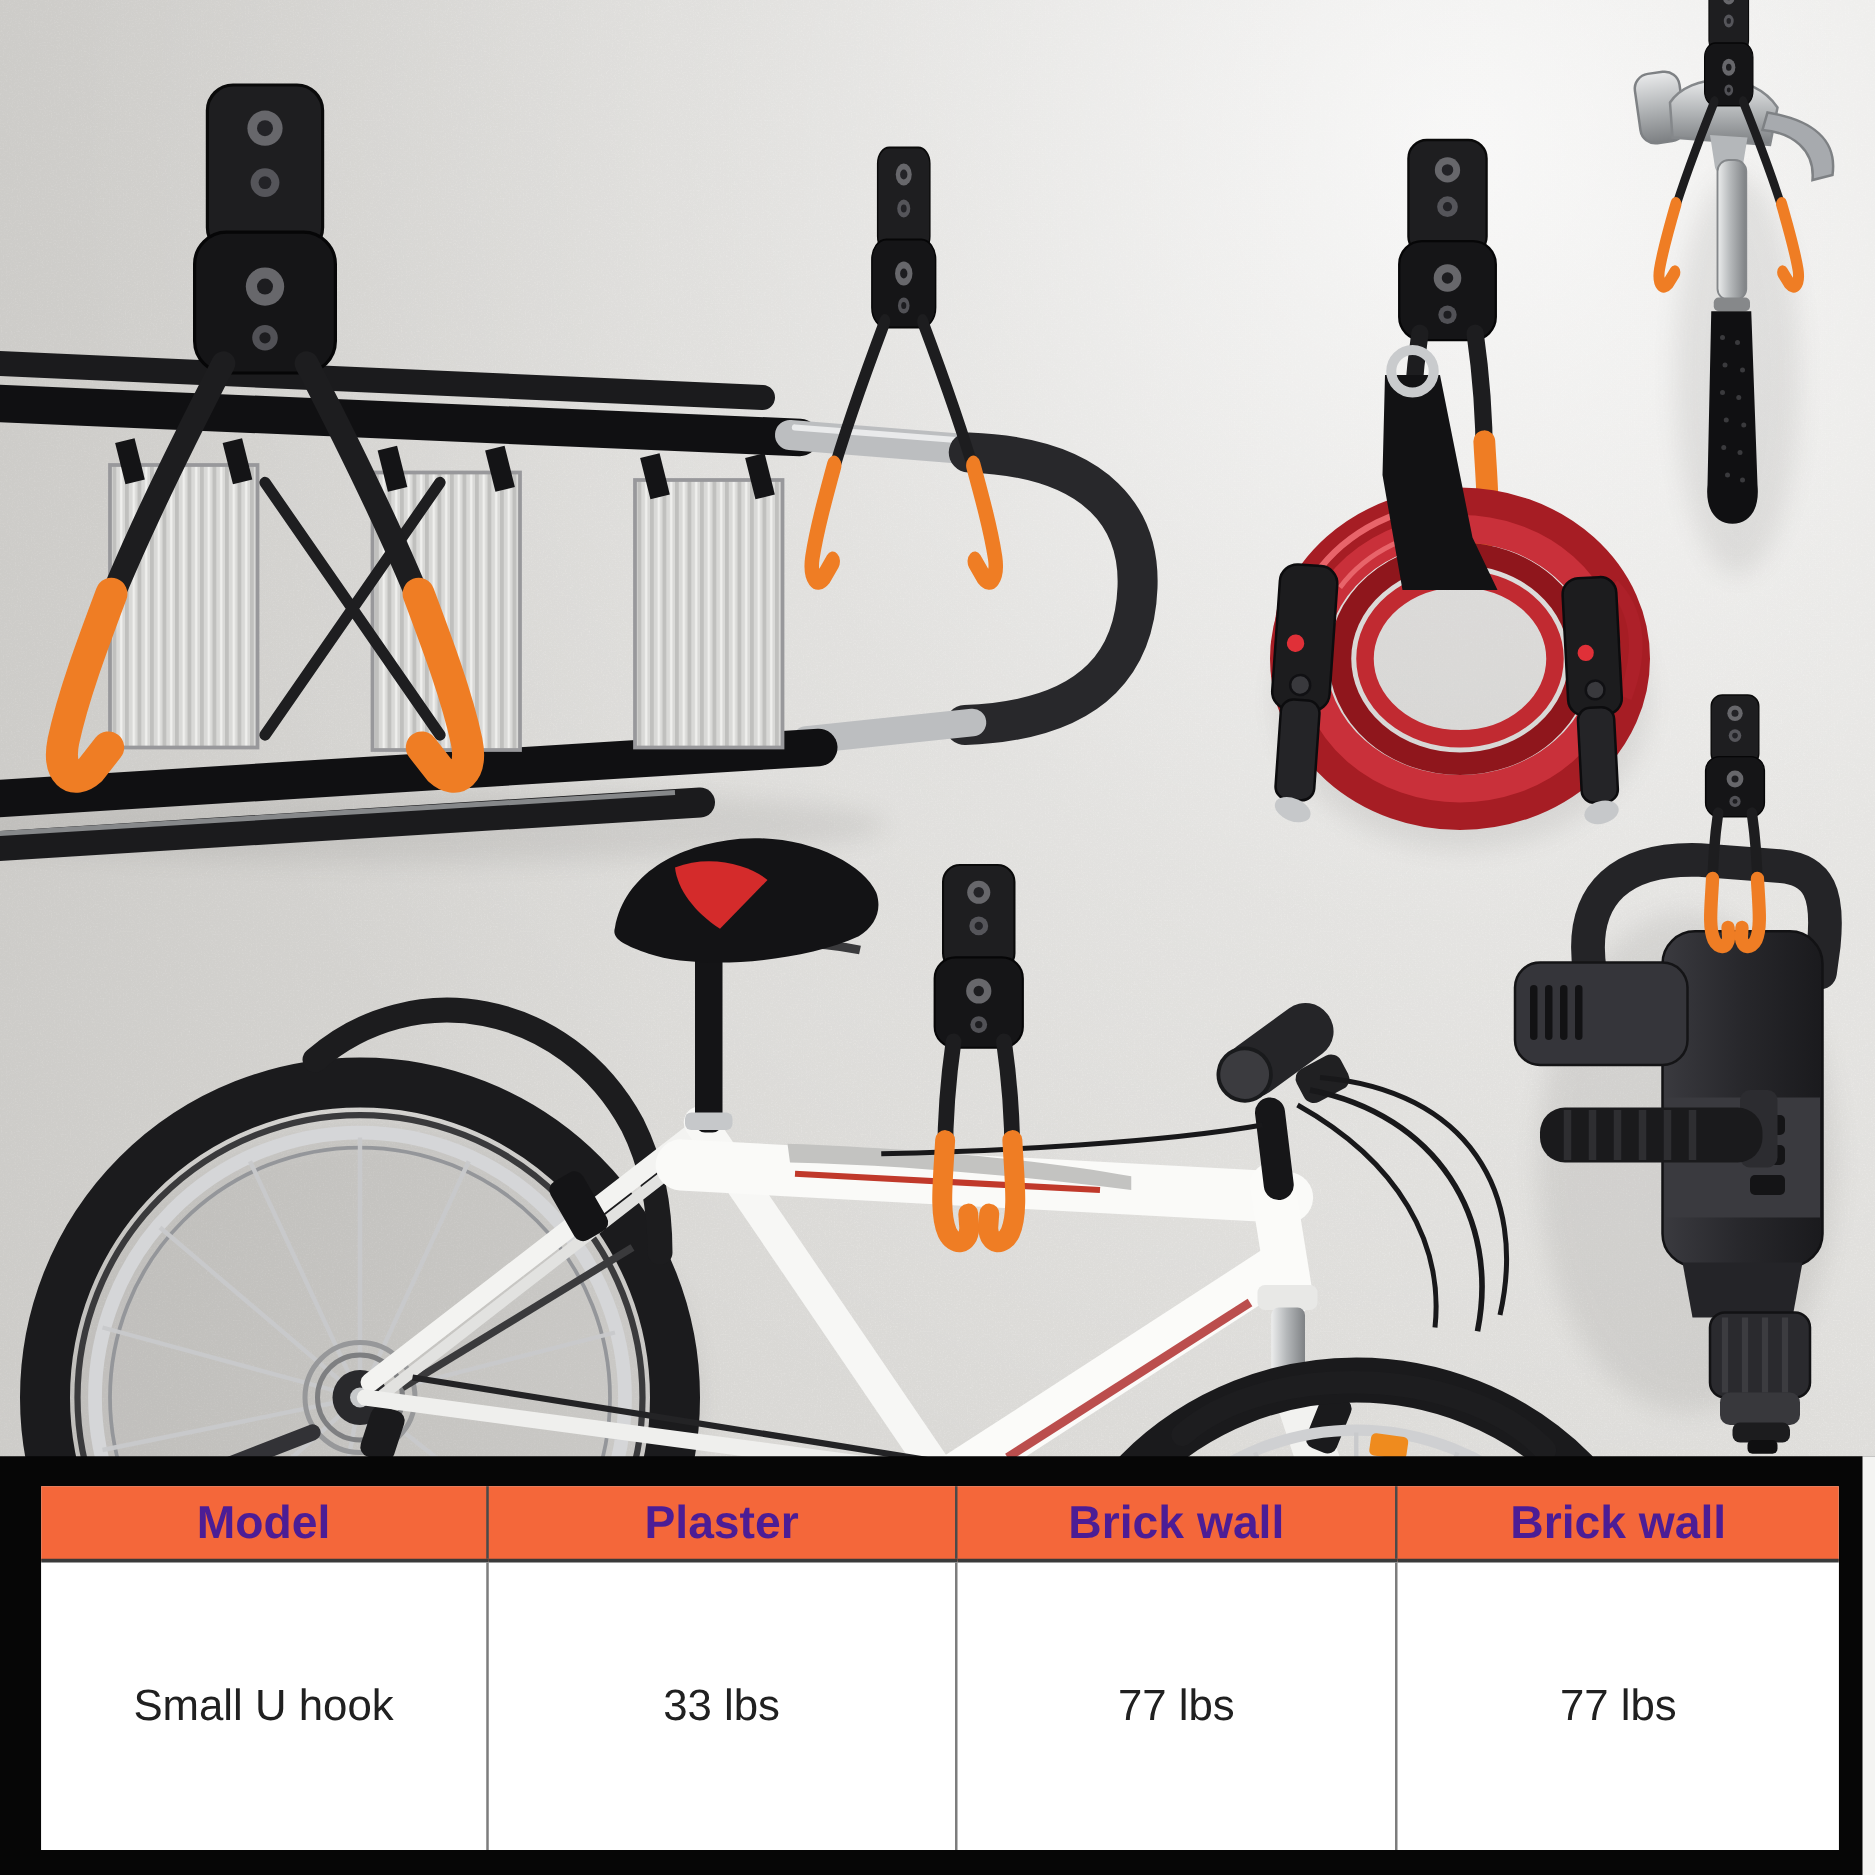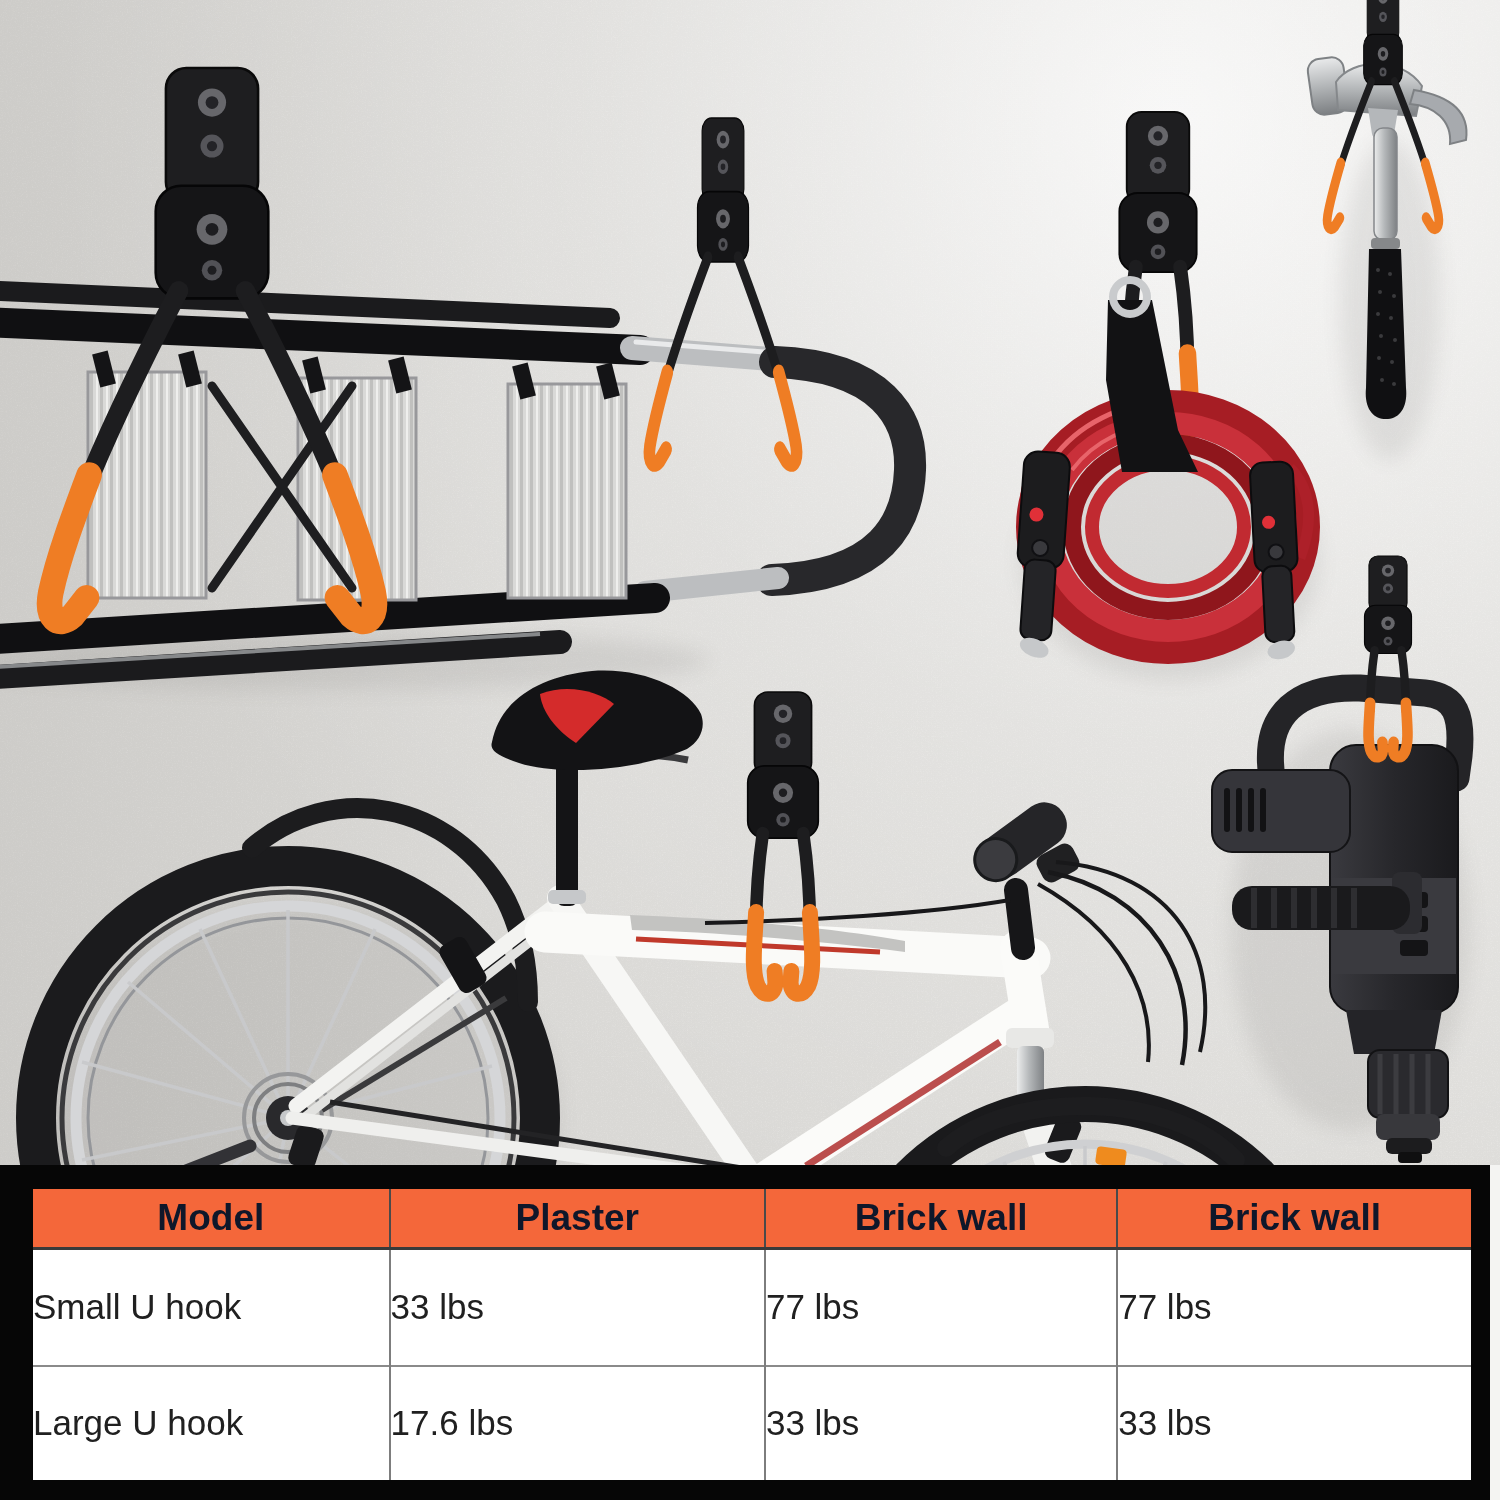--- a/index.html
+++ b/index.html
@@ -1,23 +1,23 @@
 <!DOCTYPE html>
 <html style="--accent-orange: #F4673A; --hook-orange: #EF7D24; --cord-red: #C4252D; --wall: #EDECE9; --band-black: #060606; --table-row: #FFFFFF; --table-text: #202020;"><head>
 <meta charset="utf-8">
 <style>
   html,body{margin:0;padding:0;background:#fff;}
   .stage{position:relative;width:1500px;height:1500px;overflow:hidden;background:var(--wall,#edece9);font-family:"Liberation Sans",sans-serif;}
   .scene{position:absolute;left:0;top:0;width:1500px;height:1500px;display:block;}
   .spec-band{position:absolute;left:0;top:1165px;width:1500px;height:335px;background:var(--band-black,#060606);}
   .band-right-gap{position:absolute;right:0;top:0;width:10px;height:335px;background:#f4f4f2;}
   table.spec-table{position:absolute;left:33px;top:24px;width:1438px;height:291px;border-collapse:collapse;table-layout:fixed;background:var(--table-row,#ffffff);}
-  table.spec-table th{background:var(--accent-orange,#f4673a);color:#0f172a;font-size:37px;font-weight:700;height:58px;text-align:center;border-left:2px solid #4a4a4a;border-bottom:3px solid #3a3a3a;padding:0;}
+  table.spec-table th{background:var(--accent-orange,#f4673a);color:#4c1d95;font-size:37px;font-weight:700;height:58px;text-align:center;border-left:2px solid #4a4a4a;border-bottom:3px solid #3a3a3a;padding:0;}
   table.spec-table th:first-child{border-left:none;}
-  table.spec-table td{font-size:35px;color:var(--table-text,#202020);height:57px;text-align:left;border-left:2px solid #7d7d7d;border-top:2px solid #8a8a8a;background:var(--table-row,#ffffff);padding:0;}
+  table.spec-table td{font-size:35px;color:var(--table-text,#202020);height:57px;text-align:center;border-left:2px solid #7d7d7d;border-top:2px solid #8a8a8a;background:var(--table-row,#ffffff);padding:0;}
   table.spec-table td:first-child{border-left:none;}
   table.spec-table tbody tr:first-child td{border-top:none;}
   .hook-orange{fill:none;stroke:var(--hook-orange,#ef7d24);}
 </style>
 </head>
 <body>
 
 <div class="stage">
 <svg class="scene" viewBox="0 0 1500 1500">
   <defs>
@@ -337,22 +337,16 @@
         <th>Brick wall</th>
       </tr>
     </thead>
     <tbody>
       <tr>
         <td>Small U hook</td>
         <td>33 lbs</td>
         <td>77 lbs</td>
         <td>77 lbs</td>
       </tr>
-      <tr>
-        <td>Large U hook</td>
-        <td>17.6 lbs</td>
-        <td>33 lbs</td>
-        <td>33 lbs</td>
-      </tr>
     </tbody>
   </table>
 </div>
 </div>
 
 </body></html>

